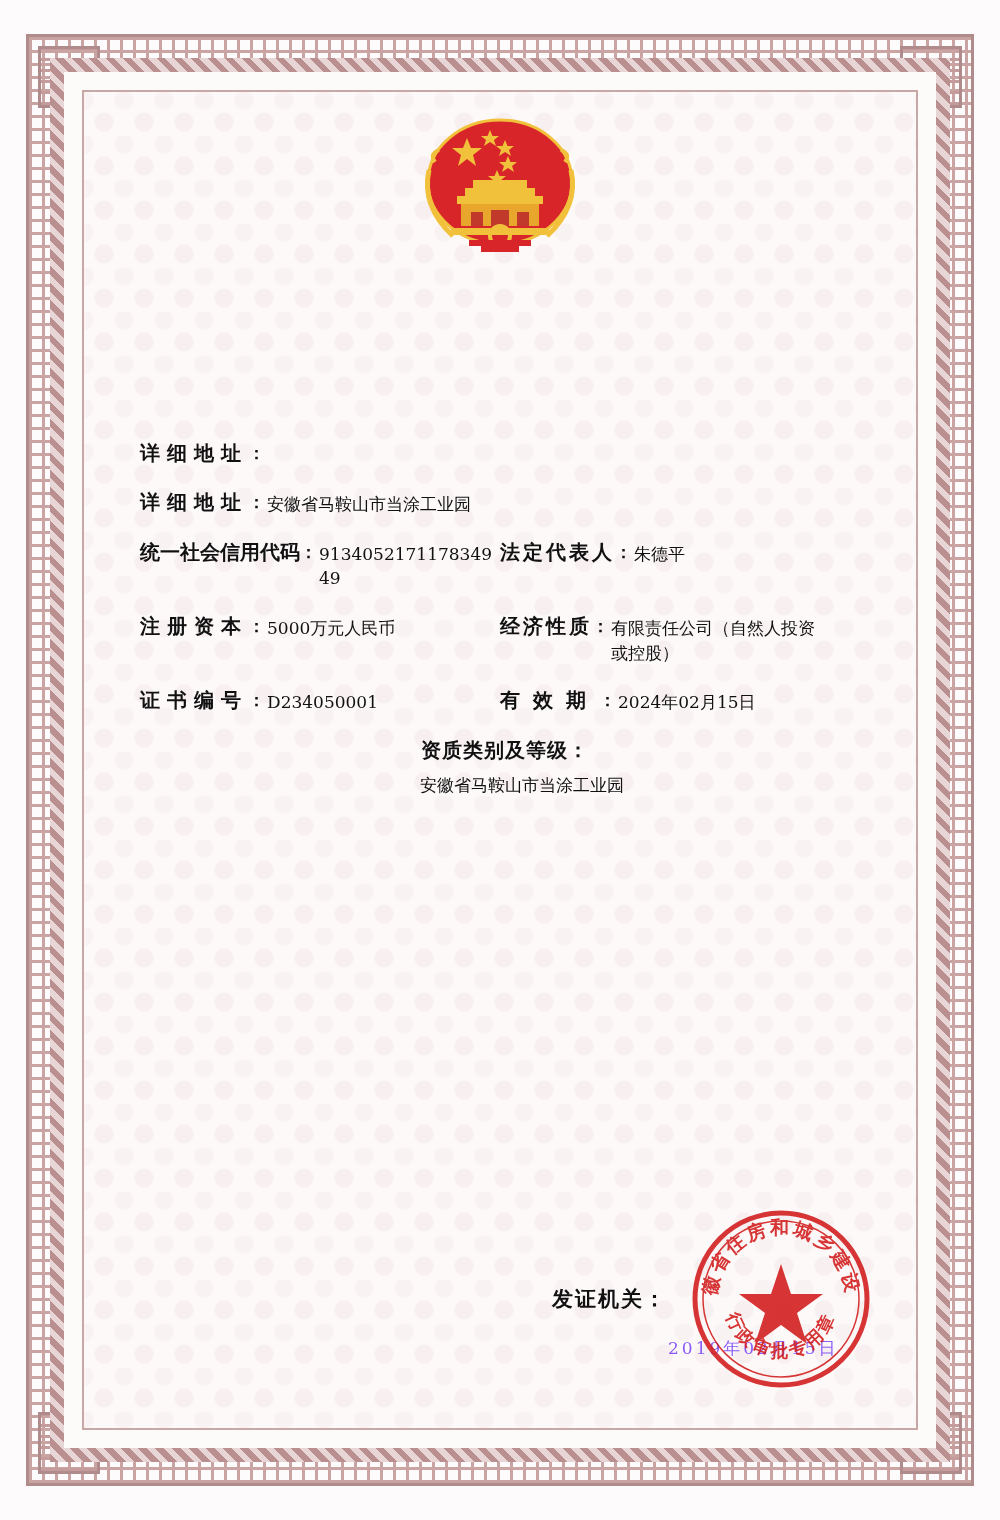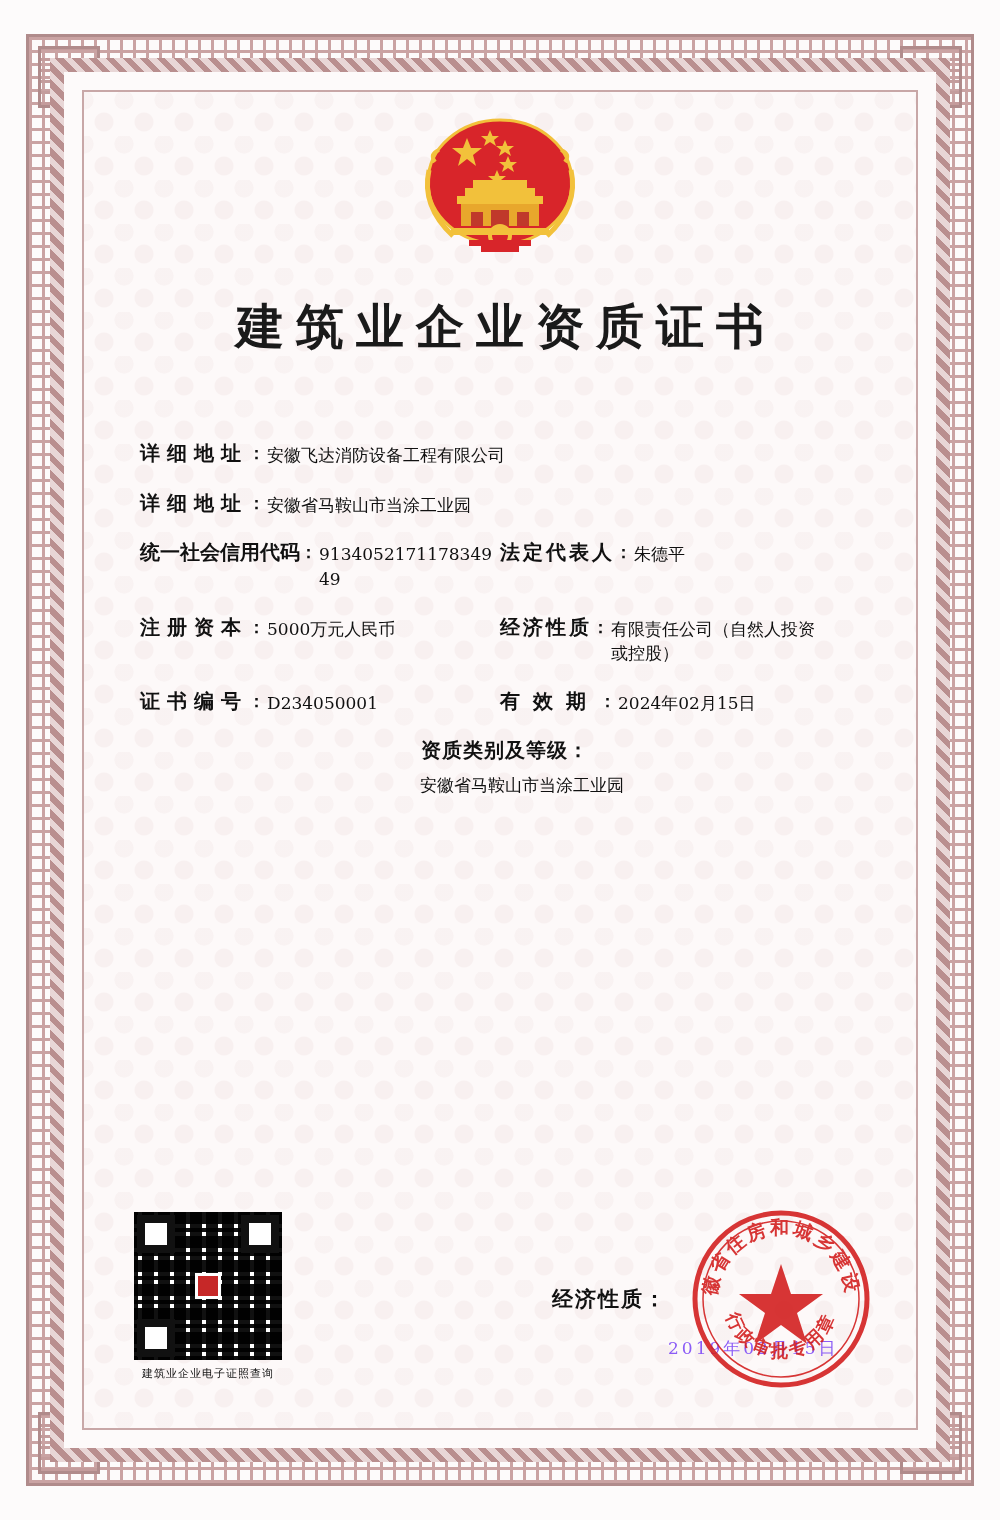--- a/index.html
+++ b/index.html
@@ -297,29 +297,27 @@
       <circle cx="105" cy="126" r="10" fill="none" stroke="#f2c13b" stroke-width="4"></circle>
       <path d="M34 60 Q26 96 58 126" fill="none" stroke="#f2c13b" stroke-width="5"></path>
       <path d="M176 60 Q184 96 152 126" fill="none" stroke="#f2c13b" stroke-width="5"></path>
       <path d="M40 52 Q34 44 44 40" fill="none" stroke="#f2c13b" stroke-width="4"></path>
       <path d="M170 52 Q176 44 166 40" fill="none" stroke="#f2c13b" stroke-width="4"></path>
       <rect x="74" y="130" width="62" height="6" fill="#d8252a"></rect>
       <rect x="86" y="136" width="38" height="6" fill="#d8252a"></rect>
     </svg>
   </div>
 
-  <div class="title">建筑业企业资质证书</div>
 
   <div class="fields">
 
     <div class="row">
       <div class="cell" style="width:730px;">
         <span class="lbl sp4">详细地址</span>
         <span class="colon">：</span>
-        <span class="val">安徽飞达消防设备工程有限公司</span>
       </div>
     </div>
 
     <div class="row">
       <div class="cell" style="width:730px;">
         <span class="lbl sp4">详细地址</span>
         <span class="colon">：</span>
         <span class="val">安徽省马鞍山市当涂工业园</span>
       </div>
     </div>
@@ -363,29 +361,22 @@
       </div>
     </div>
 
     <div class="qual-block">
       <div class="qual-label">资质类别及等级：</div>
       <div class="qual-value">安徽省马鞍山市当涂工业园</div>
     </div>
 
   </div>
 
-  <div class="qr-wrap">
-    <div class="qr">
-      <div class="qr-bl"></div>
-      <div class="qr-center"></div>
-    </div>
-    <div class="qr-caption">建筑业企业电子证照查询</div>
-  </div>
-
-  <div class="issuer">经济性质：</div>
+
+  <div class="issuer">发证机关：</div>
   <div class="issue-date">2019年02月15日</div>
 
   <div class="seal">
     <svg viewBox="0 0 182 182" xmlns="http://www.w3.org/2000/svg">
       <defs>
         <path id="sealTopArc" d="M 26,91 A 65,65 0 0 1 156,91"></path>
         <path id="sealBottomArc" d="M 36,104 A 56,56 0 0 0 146,104"></path>
       </defs>
       <circle cx="91" cy="91" r="86" fill="none" stroke="#d21b1b" stroke-width="5"></circle>
       <circle cx="91" cy="91" r="78" fill="none" stroke="#d21b1b" stroke-width="1.5"></circle>

